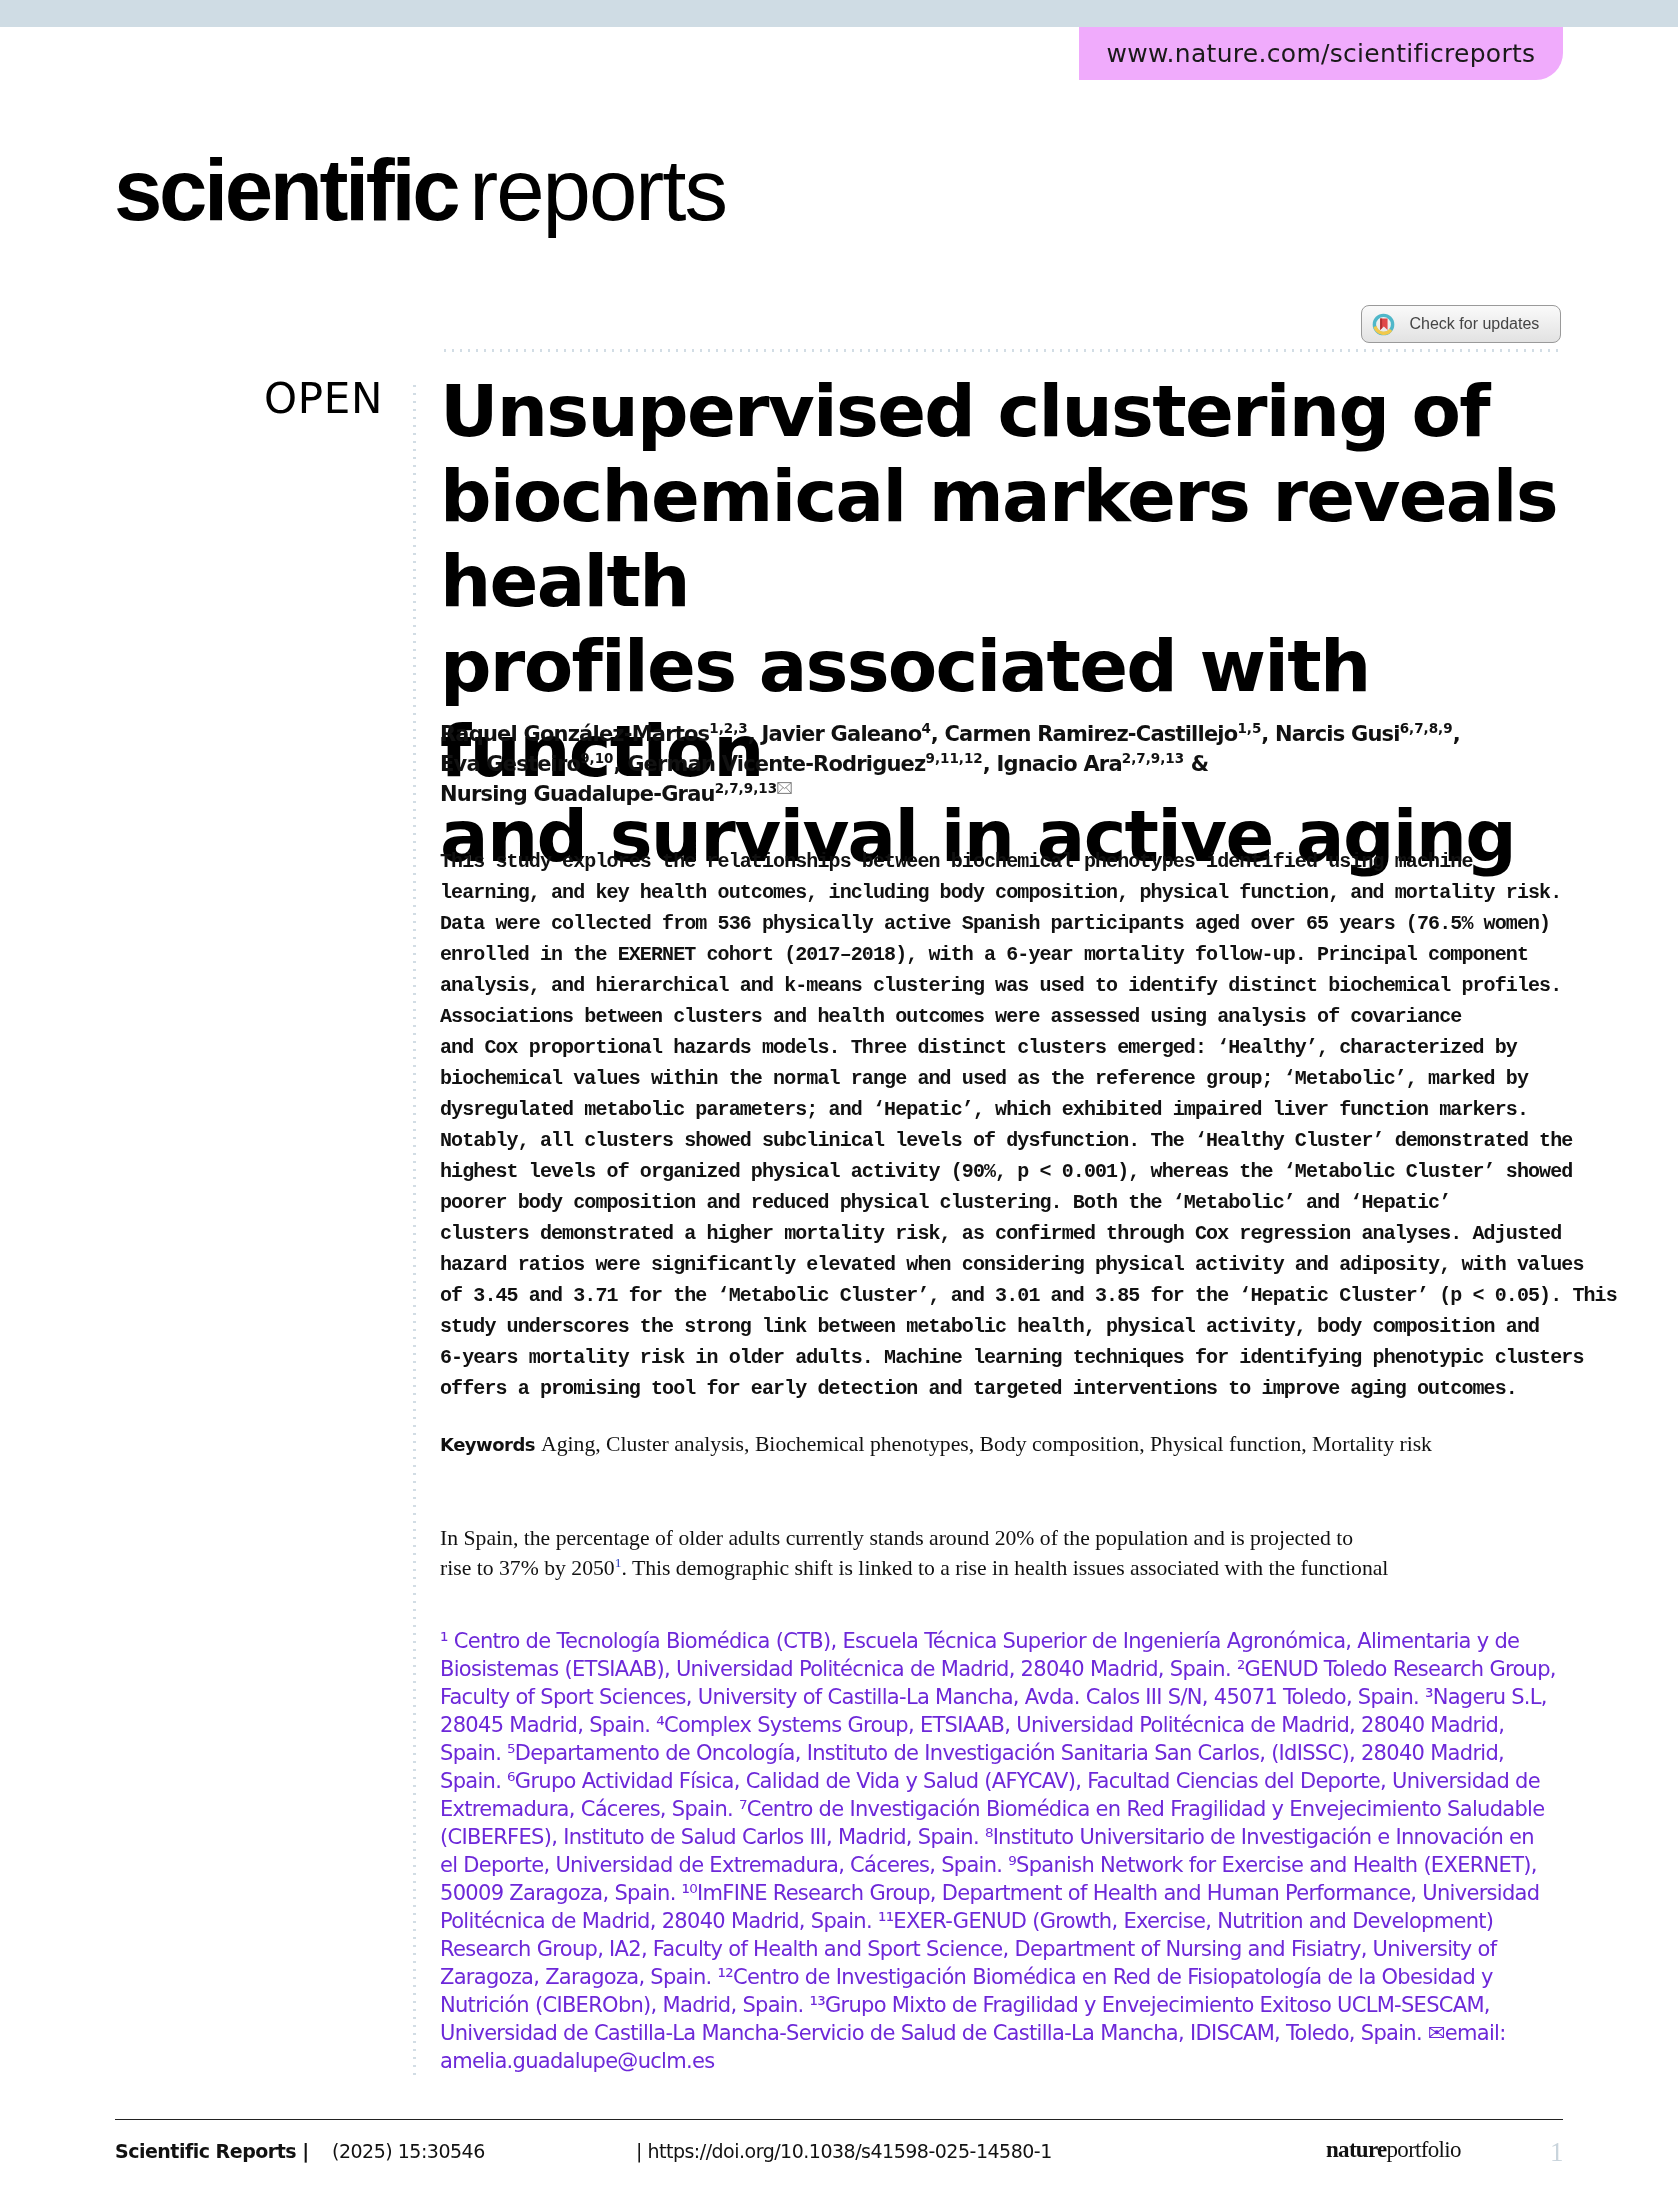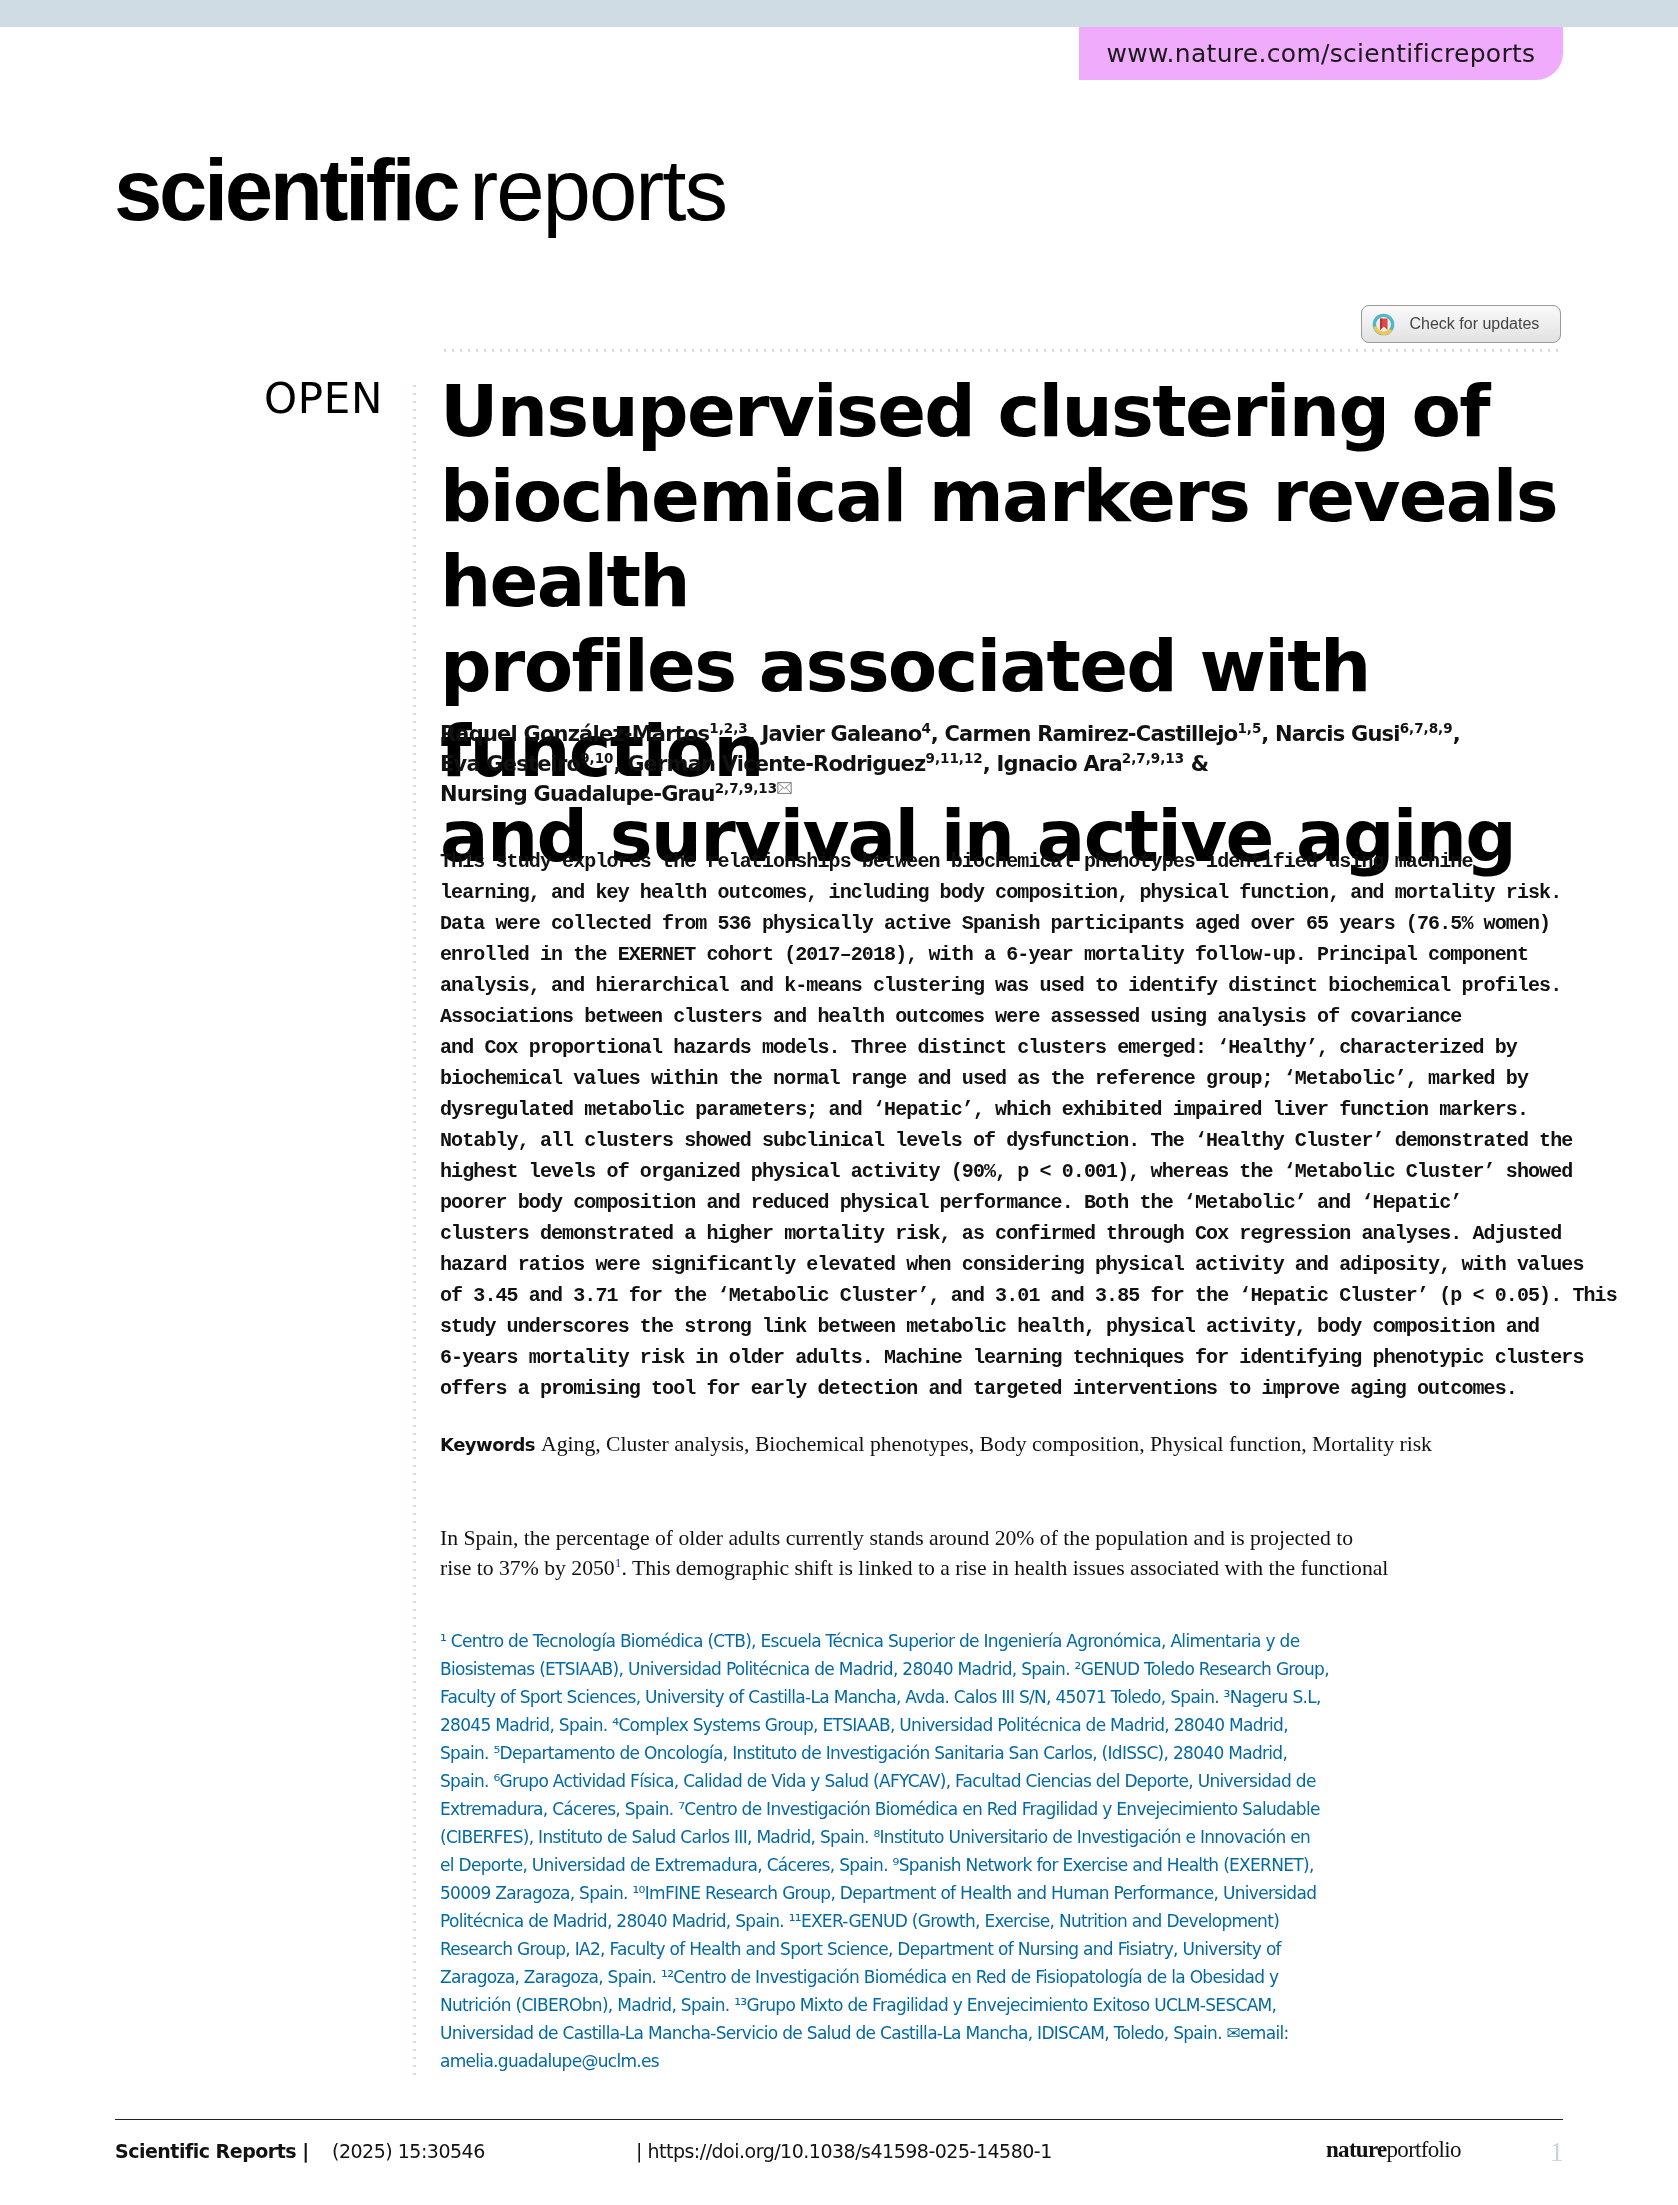--- a/index.html
+++ b/index.html
@@ -67,22 +67,22 @@
   .kw-label { font-family: "DejaVu Sans", sans-serif; font-weight: 700; font-size: 18px; margin-right: 6px; letter-spacing: -0.5px; }
   .intro {
     position: absolute; left: 440px; top: 1523px; width: 1123px; margin: 0;
     font-family: "Liberation Serif", serif; font-size: 21.7px; line-height: 30px; color: #111;
     text-align: justify;
   }
   .intro .line { display: block; white-space: nowrap; }
   .intro .ref { color: #2a3fbf; font-size: 13.5px; vertical-align: 8px; line-height: 0; }
   .affil {
     position: absolute; left: 440px; top: 1627px; width: 1123px; margin: 0;
-    font-family: "DejaVu Sans", sans-serif; font-size: 17px; line-height: 28px;
-    letter-spacing: -0.7px; color: #0369a1;
+    font-family: "DejaVu Sans", sans-serif; font-size: 21px; line-height: 28px;
+    letter-spacing: -0.7px; color: #6d28d9;
   }
   .affil .line { display: block; white-space: nowrap; }
   .footer-rule { position: absolute; left: 115px; top: 2119px; width: 1448px; height: 1.4px; background: #222; }
   .footer { position: absolute; left: 115px; top: 2140px; width: 1448px; height: 27px; font-family: "DejaVu Sans", sans-serif; font-size: 19px; color: #111; letter-spacing: -0.5px; }
   .footer .journal { position: absolute; left: 0; top: 0; font-weight: 700; }
   .footer .cite { position: absolute; left: 217px; top: 0; }
   .footer .doi { position: absolute; left: 521px; top: 0; }
   .footer .np { position: absolute; left: 1211px; top: -2.7px; font-family: "Liberation Serif", serif; font-size: 23px; letter-spacing: -0.7px; }
   .footer .np b { font-weight: 700; }
   .footer .pg { position: absolute; left: 1435px; top: -2.7px; font-family: "Liberation Serif", serif; font-size: 27px; color: #c9d4dc; }
@@ -133,21 +133,21 @@
   <span class="line">learning, and key health outcomes, including body composition, physical function, and mortality risk.</span>
   <span class="line">Data were collected from 536 physically active Spanish participants aged over 65 years (76.5% women)</span>
   <span class="line">enrolled in the EXERNET cohort (2017–2018), with a 6-year mortality follow-up. Principal component</span>
   <span class="line">analysis, and hierarchical and k-means clustering was used to identify distinct biochemical profiles.</span>
   <span class="line">Associations between clusters and health outcomes were assessed using analysis of covariance</span>
   <span class="line">and Cox proportional hazards models. Three distinct clusters emerged: ‘Healthy’, characterized by</span>
   <span class="line">biochemical values within the normal range and used as the reference group; ‘Metabolic’, marked by</span>
   <span class="line">dysregulated metabolic parameters; and ‘Hepatic’, which exhibited impaired liver function markers.</span>
   <span class="line">Notably, all clusters showed subclinical levels of dysfunction. The ‘Healthy Cluster’ demonstrated the</span>
   <span class="line">highest levels of organized physical activity (90%, p &lt; 0.001), whereas the ‘Metabolic Cluster’ showed</span>
-  <span class="line">poorer body composition and reduced physical performance. Both the ‘Metabolic’ and ‘Hepatic’</span>
+  <span class="line">poorer body composition and reduced physical clustering. Both the ‘Metabolic’ and ‘Hepatic’</span>
   <span class="line">clusters demonstrated a higher mortality risk, as confirmed through Cox regression analyses. Adjusted</span>
   <span class="line">hazard ratios were significantly elevated when considering physical activity and adiposity, with values</span>
   <span class="line">of 3.45 and 3.71 for the ‘Metabolic Cluster’, and 3.01 and 3.85 for the ‘Hepatic Cluster’ (p &lt; 0.05). This</span>
   <span class="line">study underscores the strong link between metabolic health, physical activity, body composition and</span>
   <span class="line">6-years mortality risk in older adults. Machine learning techniques for identifying phenotypic clusters</span>
   <span class="line">offers a promising tool for early detection and targeted interventions to improve aging outcomes.</span>
 </div>
 
 <div class="keywords">
   <span class="kw-label">Keywords</span><span>Aging, Cluster analysis, Biochemical phenotypes, Body composition, Physical function, Mortality risk</span>

